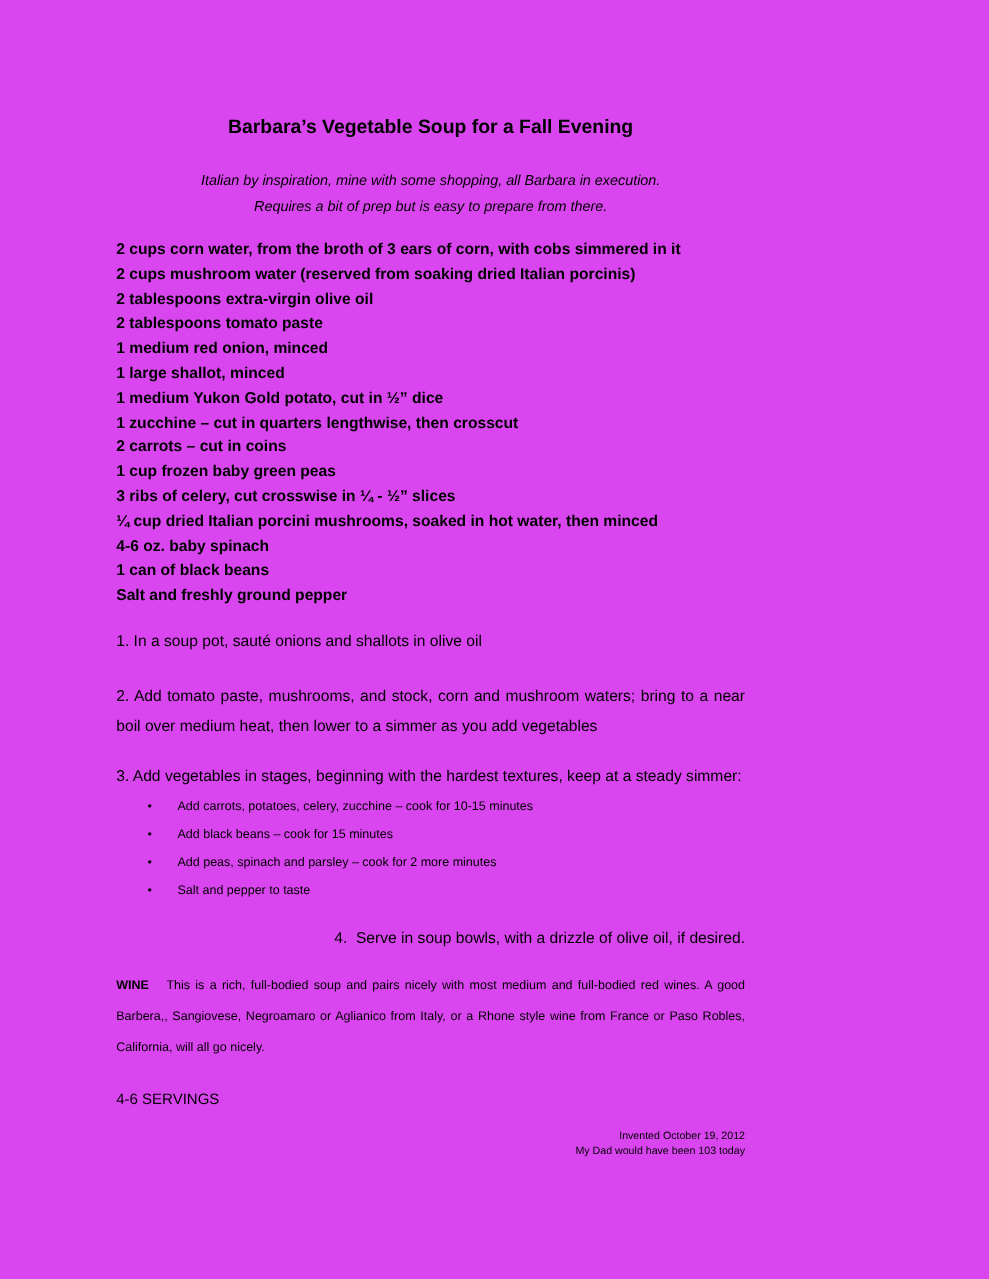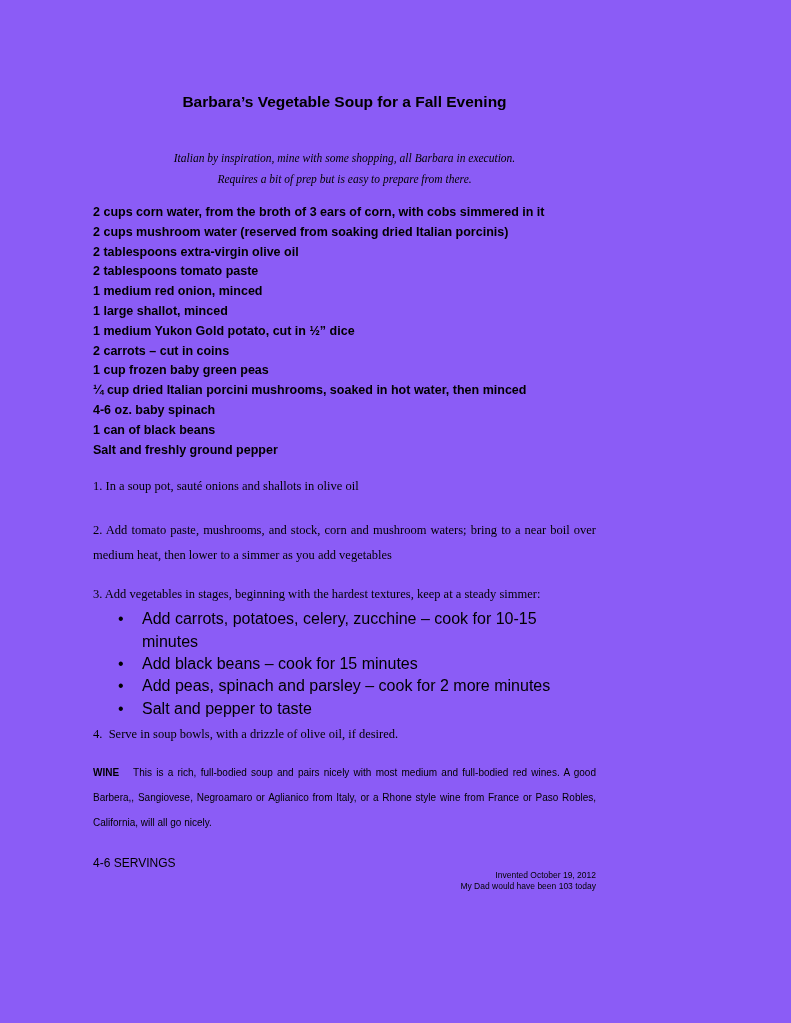--- a/index.html
+++ b/index.html
@@ -3,98 +3,97 @@
 <meta charset="utf-8">
 <style>
   html, body {
     margin: 0;
     padding: 0;
     background: #ffffff;
   }
   .page {
     width: 791px;
     height: 1023px;
-    background: #8b5cf6;
+    background: #d946ef;
     color: #000000;
     font-family: "Liberation Sans", sans-serif;
     box-sizing: border-box;
     padding: 0 195px 0 93px;
     overflow: hidden;
   }
   .title {
     margin: 0;
     padding-top: 93px;
     font-size: 15.5px;
     font-weight: bold;
     text-align: center;
     line-height: 18px;
   }
   .subtitle {
-    margin: 37px 0 0 0;
+    margin: 24px 0 0 0;
     font-size: 11.5px;
     font-style: italic;
     text-align: center;
     line-height: 21px;
-    font-family: Liberation Serif, serif;
   }
   .ingredients {
     margin-top: 13px;
     font-size: 12.5px;
     font-weight: bold;
     line-height: 19.8px;
   }
   .step {
     margin: 0;
     font-size: 12.5px;
     line-height: 20px;
-    font-family: Liberation Serif, serif;
   }
   .step1 { margin-top: 16px; }
   .step2 {
     margin-top: 22px;
     line-height: 24.5px;
     text-align: justify;
   }
   .step3 { margin-top: 17px; }
   .bullets {
     list-style: none;
-    margin: 4px 0 4px 0;
+    margin: 4px 0 16px 0;
     padding: 0;
-    font-size: 16px;
+    font-size: 10px;
     line-height: 22.3px;
   }
   .bullets li {
     position: relative;
     padding-left: 49px;
   }
   .bullets li::before {
     content: "\2022";
     position: absolute;
     left: 25px;
   }
   .step4 {
     white-space: pre-wrap;
+    text-align: right;
   }
   .wine {
     margin: 16px 0 0 0;
     font-size: 10px;
     line-height: 25px;
     text-align: justify;
   }
   .wine-label {
     font-weight: bold;
     padding-right: 14px;
   }
   .servings {
     margin: 22px 0 0 0;
     font-size: 12px;
     line-height: 12px;
   }
   .footer-note {
-    margin-top: 1px;
+    margin-top: 18px;
     font-size: 8.5px;
     line-height: 11.5px;
     text-align: right;
   }
 </style>
 </head>
 <body>
 
 <div class="page">
 
@@ -106,22 +105,24 @@
   </p>
 
   <div class="ingredients">
     <div>2 cups corn water, from the broth of 3 ears of corn, with cobs simmered in it</div>
     <div>2 cups mushroom water (reserved from soaking dried Italian porcinis)</div>
     <div>2 tablespoons extra-virgin olive oil</div>
     <div>2 tablespoons tomato paste</div>
     <div>1 medium red onion, minced</div>
     <div>1 large shallot, minced</div>
     <div>1 medium Yukon Gold potato, cut in ½” dice</div>
+    <div>1 zucchine – cut in quarters lengthwise, then crosscut</div>
     <div>2 carrots – cut in coins</div>
     <div>1 cup frozen baby green peas</div>
+    <div>3 ribs of celery, cut crosswise in ¼ - ½” slices</div>
     <div>¼ cup dried Italian porcini mushrooms, soaked in hot water, then minced</div>
     <div>4-6 oz. baby spinach</div>
     <div>1 can of black beans</div>
     <div>Salt and freshly ground pepper</div>
   </div>
 
   <p class="step step1">1. In a soup pot, sauté onions and shallots in olive oil</p>
 
   <p class="step step2">2. Add tomato paste, mushrooms, and stock, corn and mushroom waters; bring to a near boil over medium heat, then lower to a simmer as you add vegetables</p>
 

